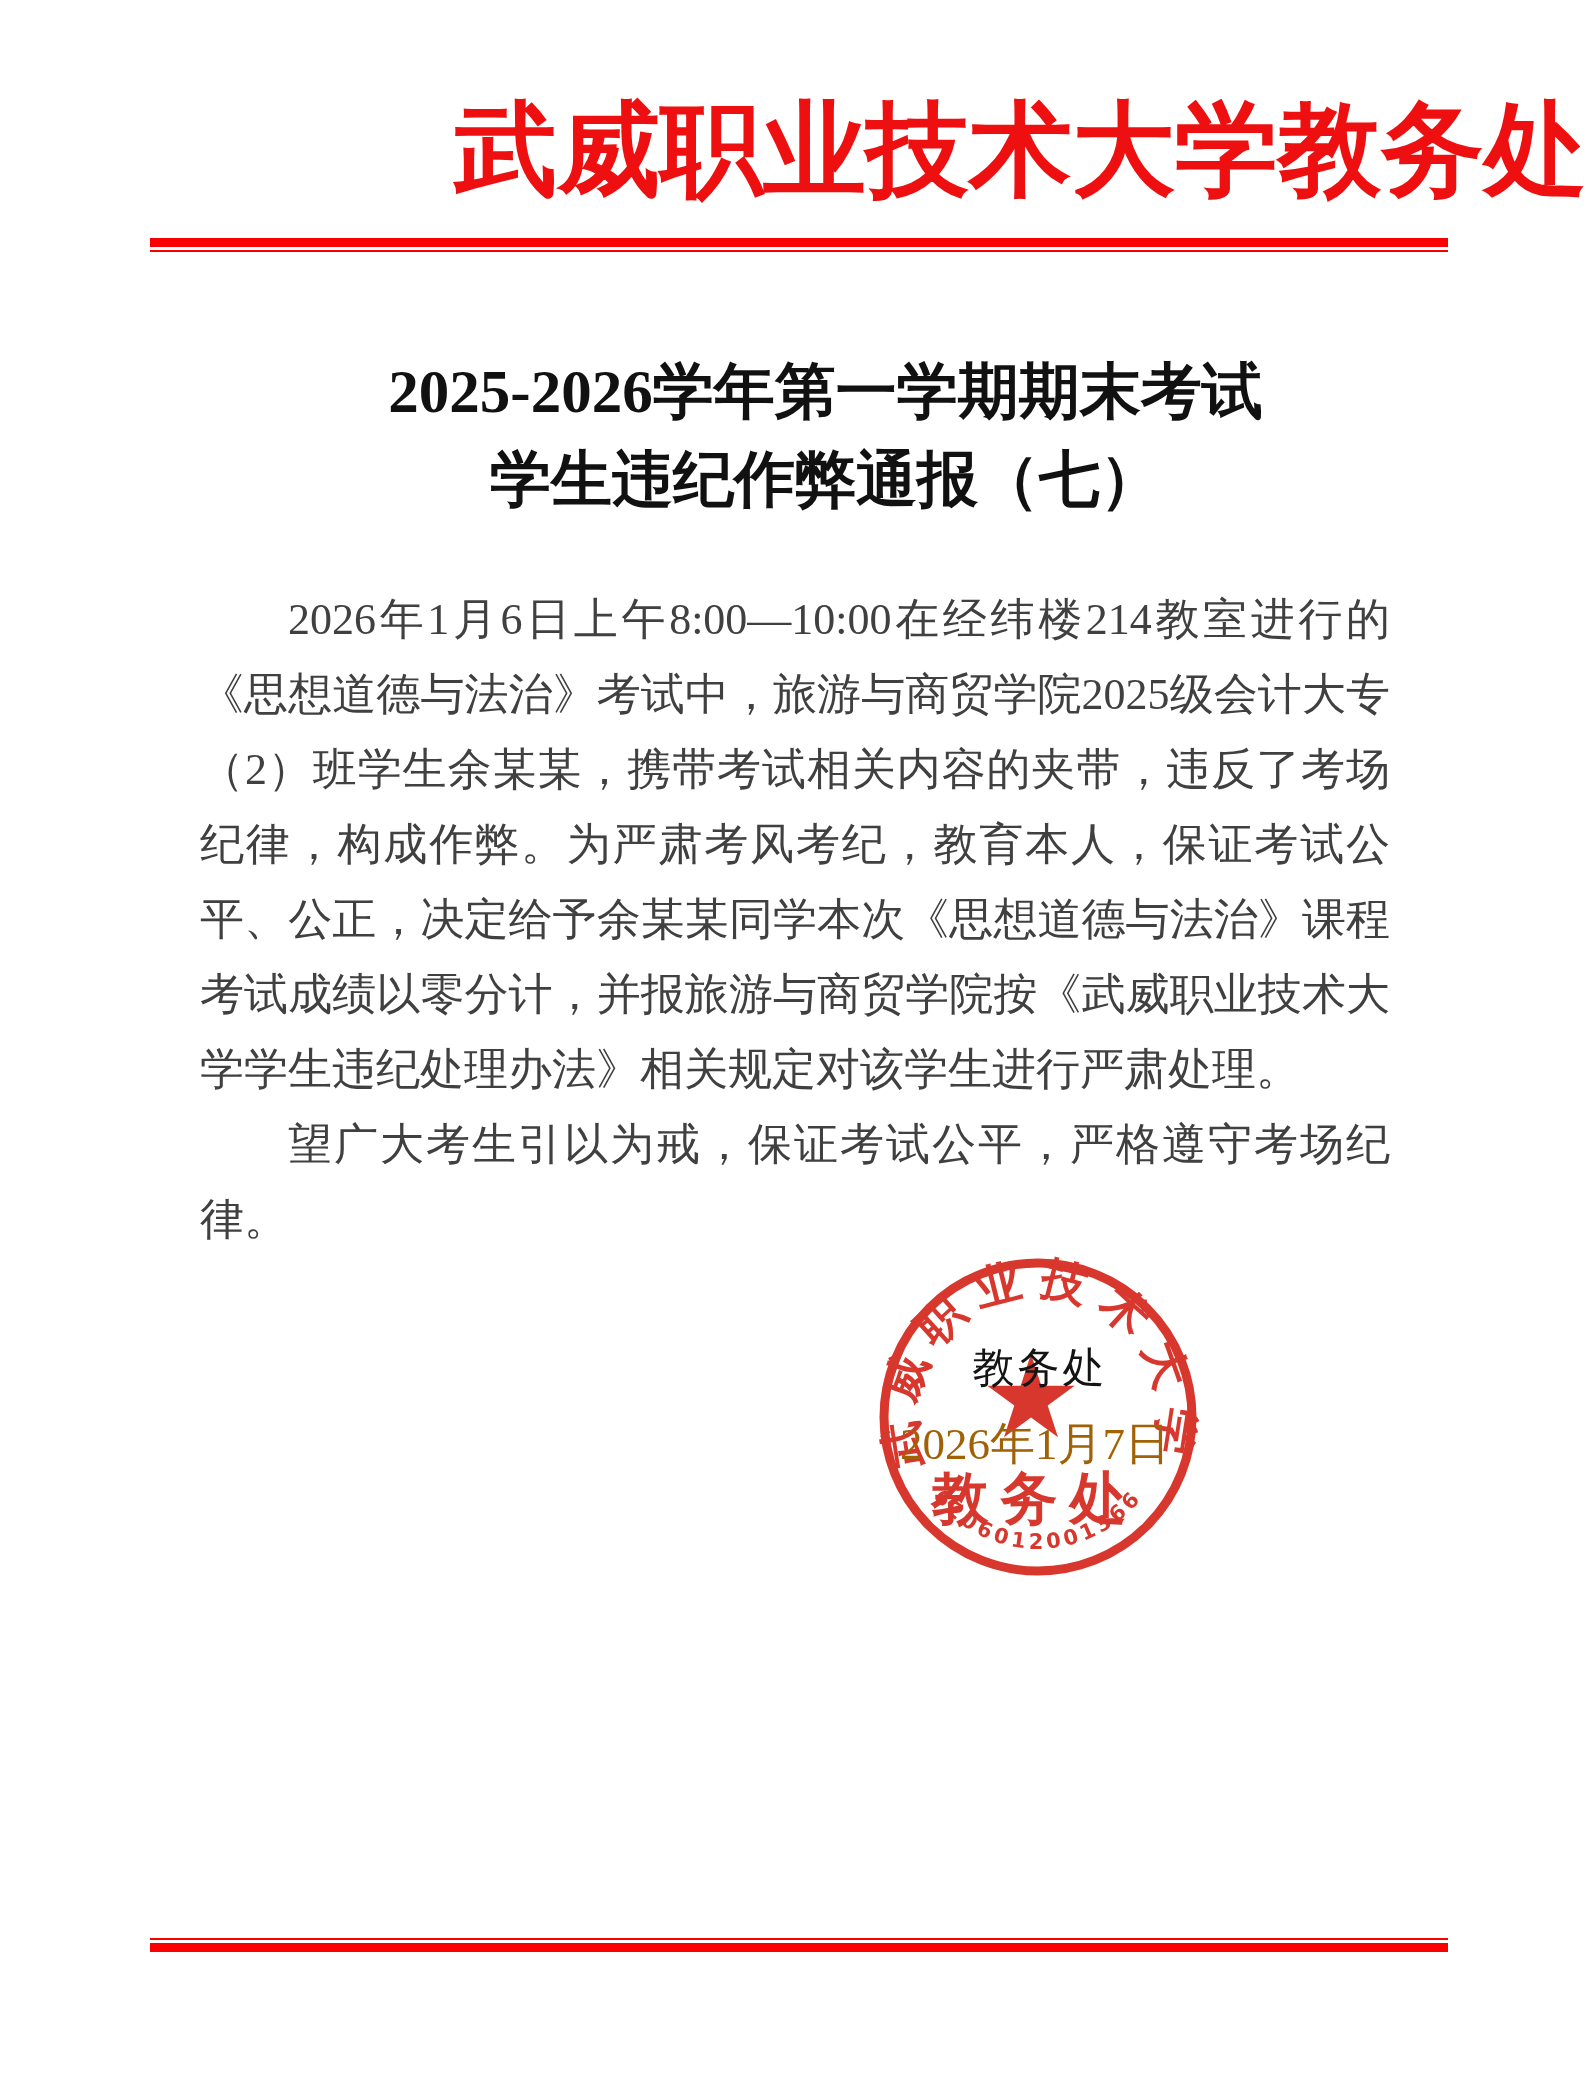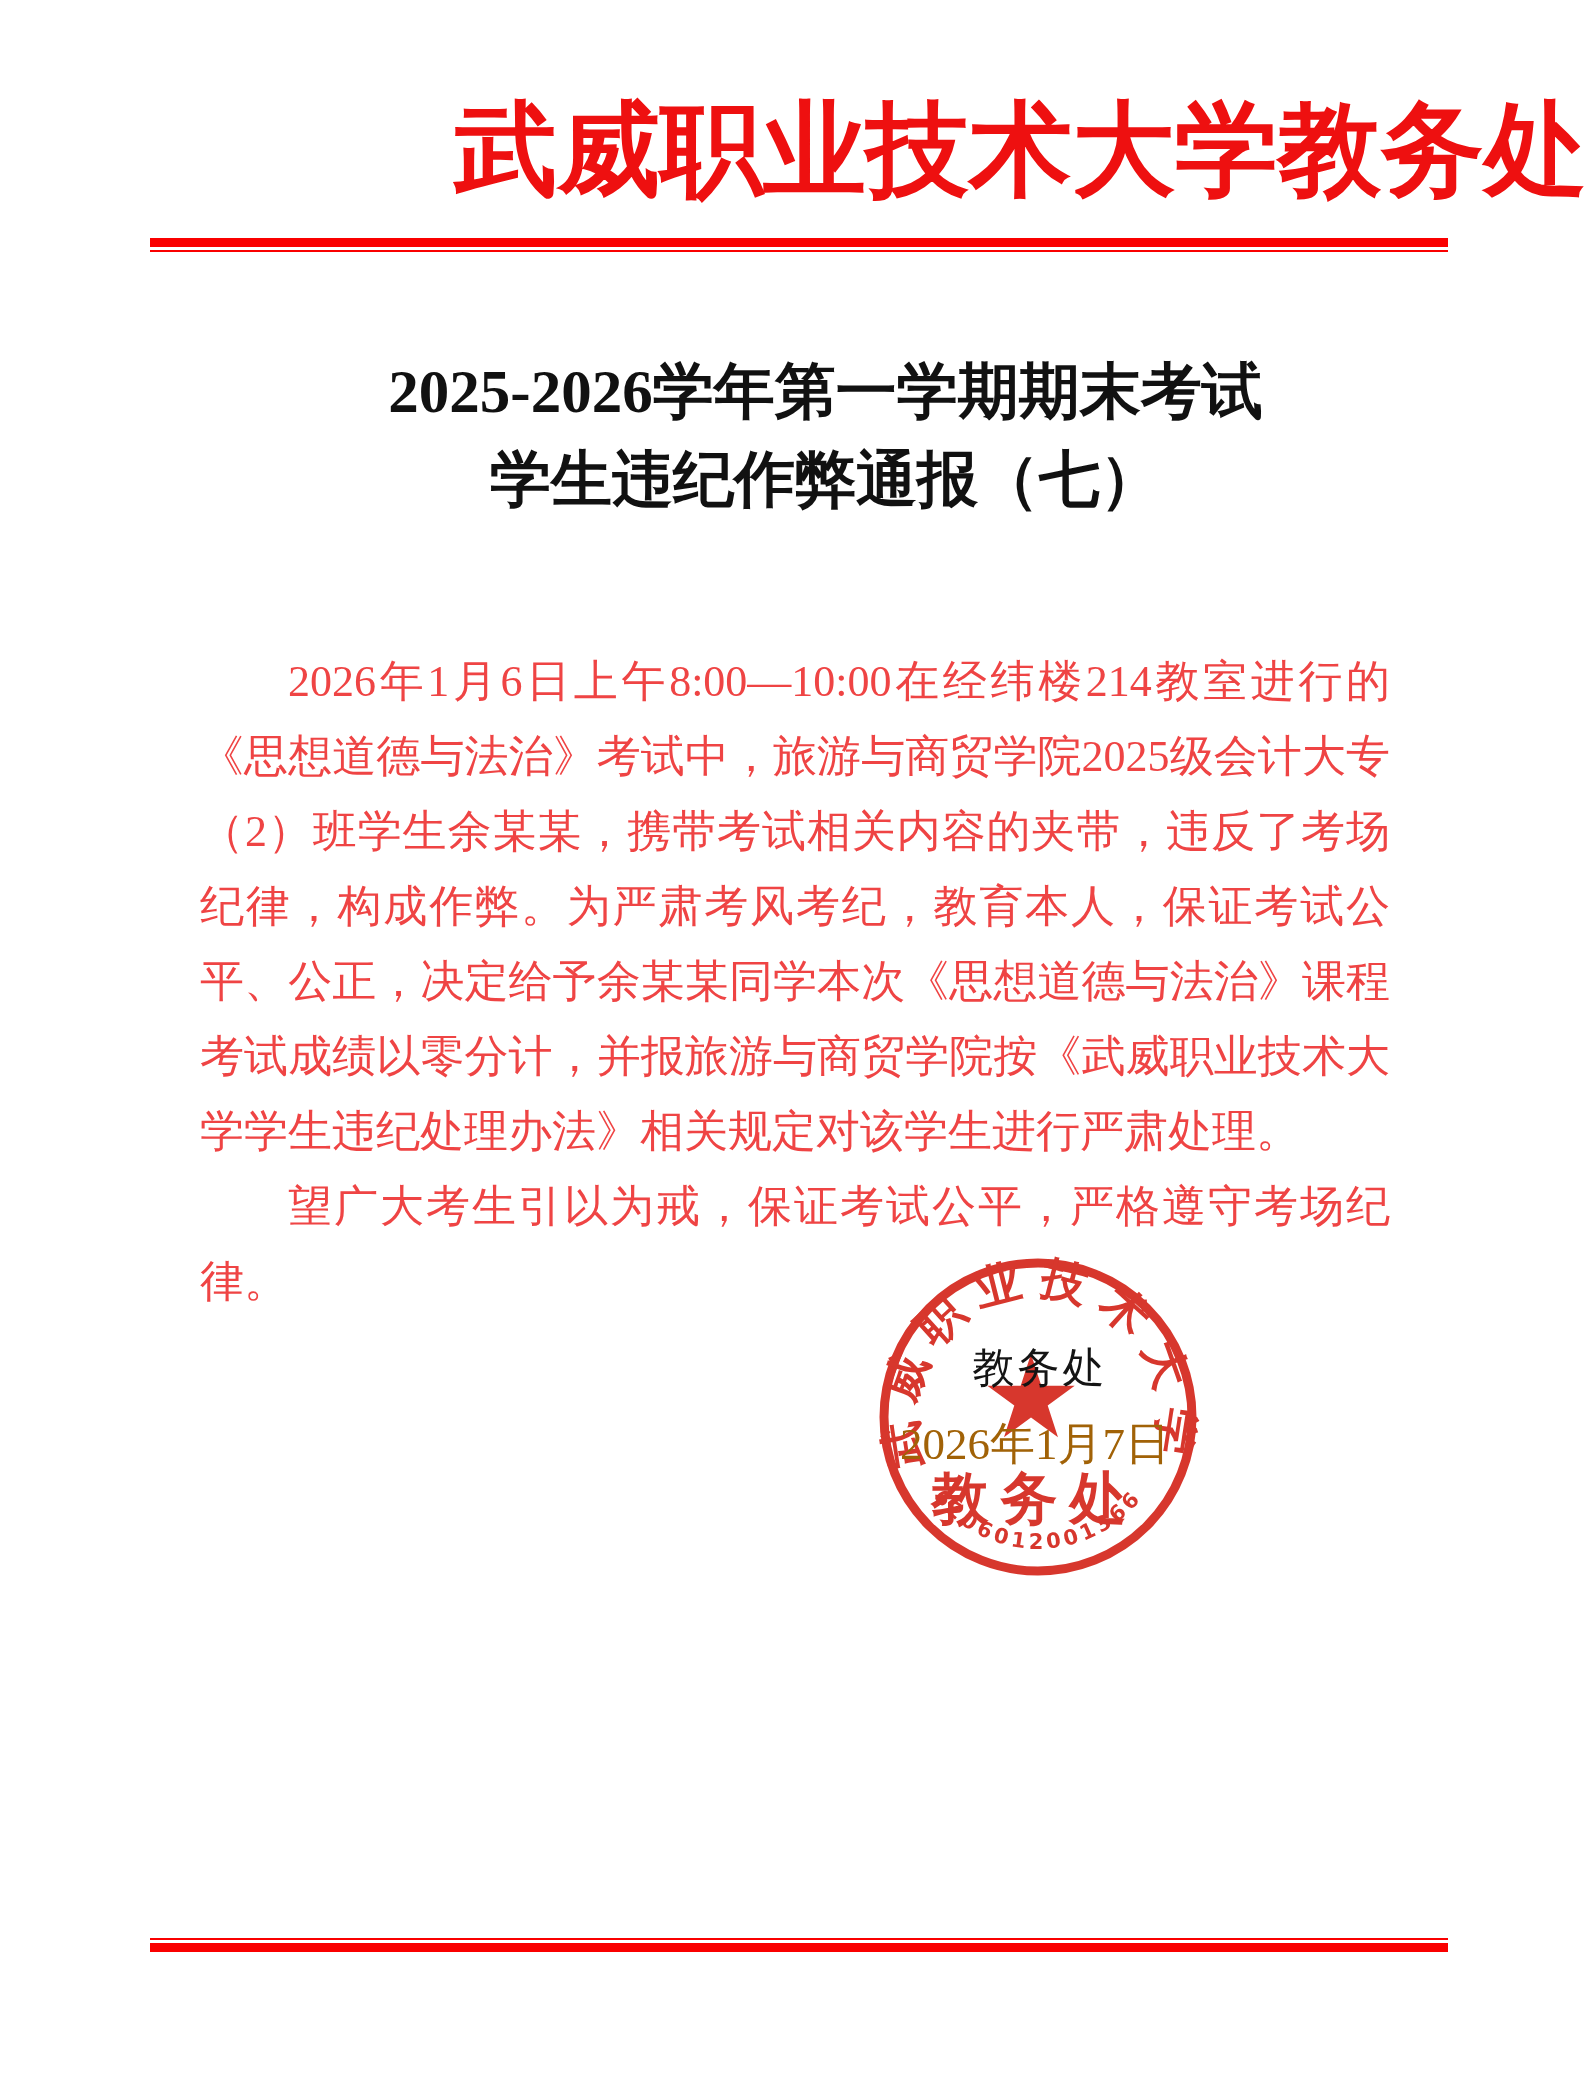--- a/index.html
+++ b/index.html
@@ -51,24 +51,24 @@
     width: 100%;
     text-align: center;
     color: #111111;
     font-weight: bold;
     font-size: 61px;
     line-height: 88px;
     margin-left: 32px;
   }
   .body-text {
     position: absolute;
-    top: 644px;
+    top: 582px;
     left: 200px;
     width: 1190px;
-    color: #ef4444;
+    color: #404040;
     font-size: 44px;
     line-height: 75px;
     text-align: justify;
     text-align-last: left;
   }
   .body-text p {
     margin: 0;
     text-indent: 2em;
   }
   .signature-dept {

